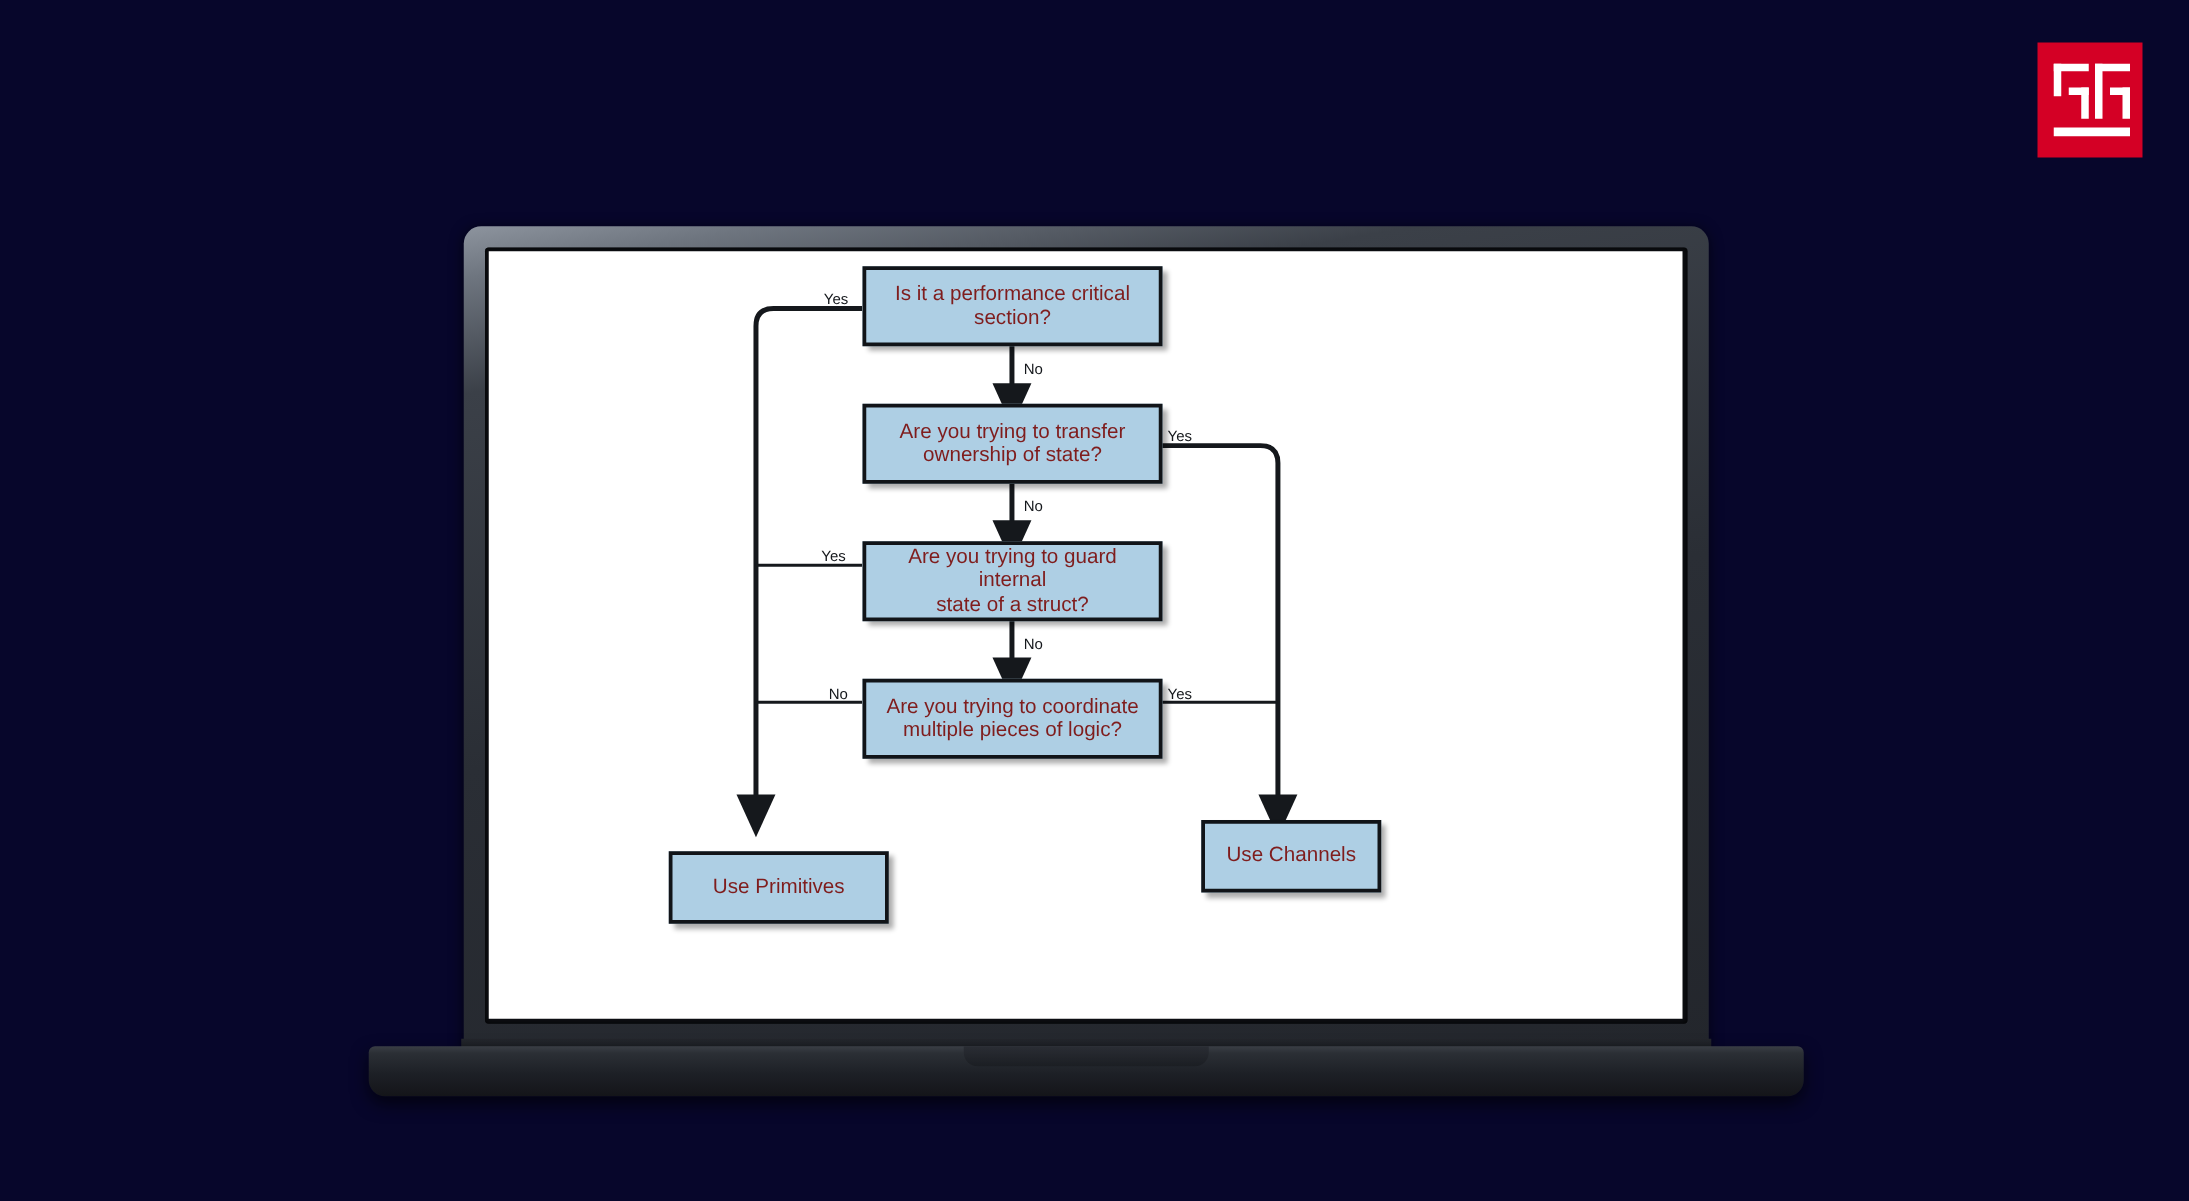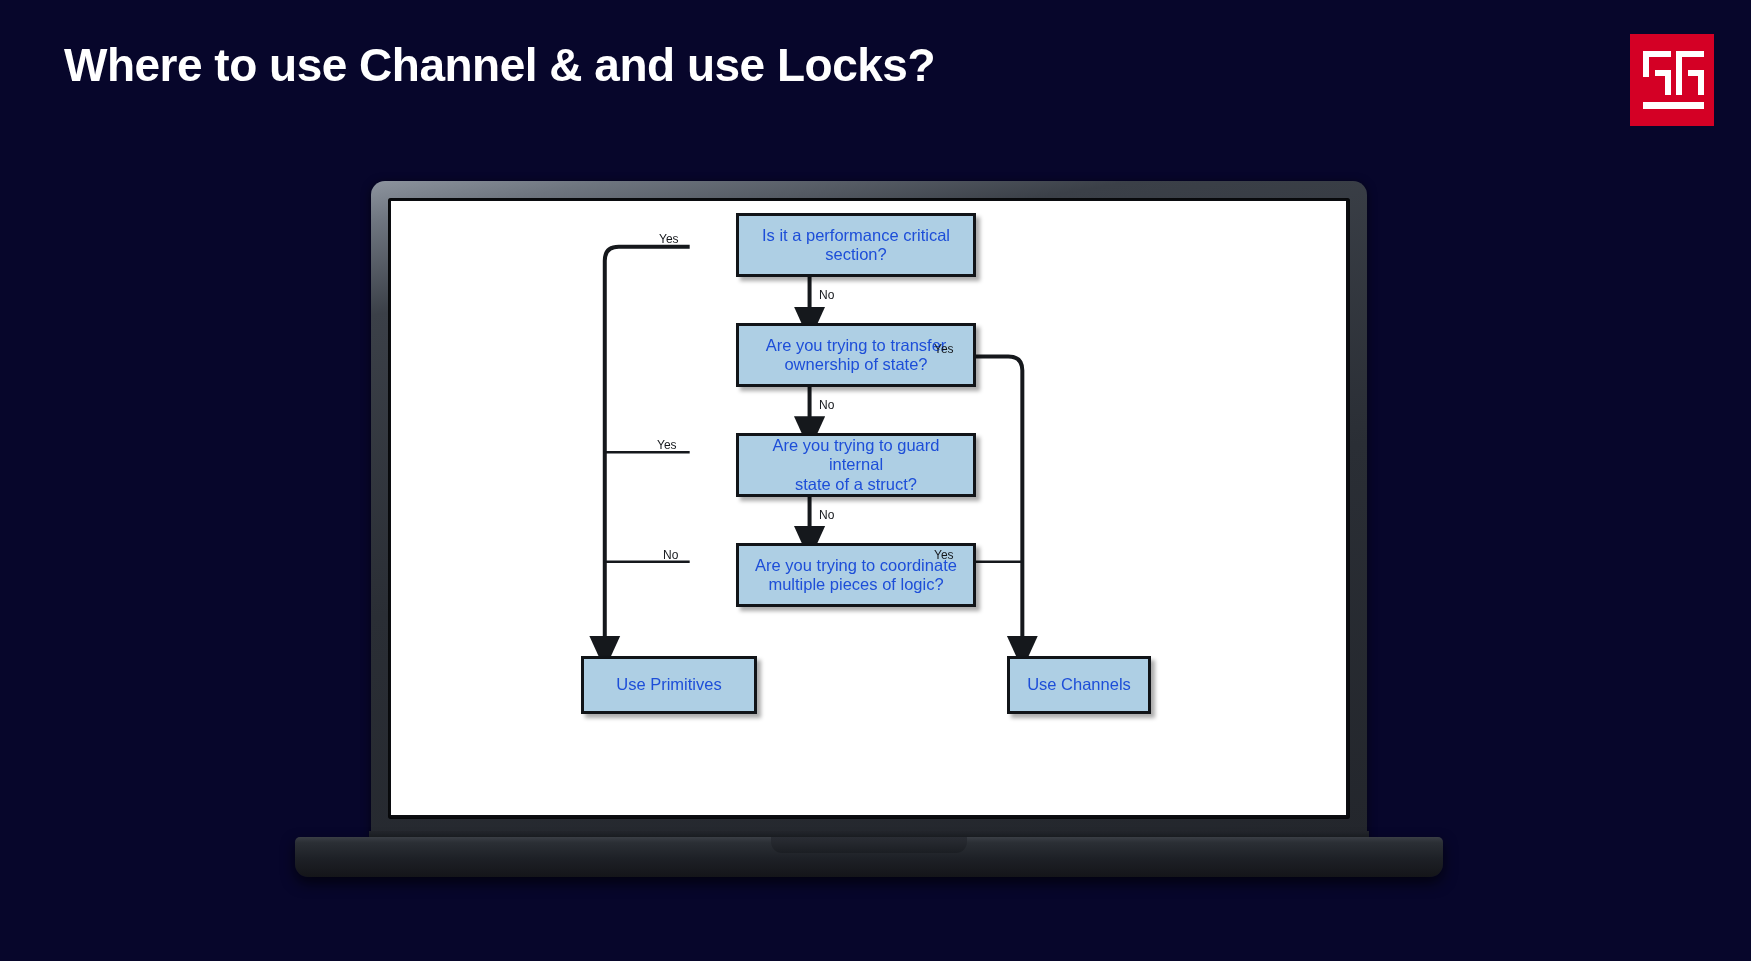--- a/index.html
+++ b/index.html
@@ -98,42 +98,40 @@
 
   .fc-box {
     position:absolute;
     background:#aecfe4;
     border:3px solid #111418;
     box-shadow:4px 4px 4px rgba(0,0,0,.33);
     display:flex;
     align-items:center;
     justify-content:center;
     text-align:center;
-    color:#1d4ed8;
+    color:#7f1d1d;
     font-size:16.5px;
     line-height:1.18;
     padding:4px 8px;
-    margin-left:46px;
   }
   .fc-box span { display:block; white-space:pre-line; }
 
   .edge-label {
     position:absolute;
     font-size:12px;
     color:#15181c;
     line-height:1;
     white-space:nowrap;
   }
 </style>
 </head>
 <body>
 
 <div id="stage">
 
-  <h1 id="slide-title">Where to use Channel &amp; and use Locks?</h1>
 
   <div id="brand-logo">
     <svg width="84" height="92" viewBox="0 0 84 92">
       <g fill="#ffffff">
 
         <rect x="13" y="17" width="28" height="6"></rect>
         <rect x="13" y="17" width="6" height="26"></rect>
         <rect x="25" y="36" width="16" height="6"></rect>
         <rect x="35" y="36" width="6" height="25"></rect>
 
@@ -194,21 +192,21 @@
               <span>Are you trying to coordinate
 multiple pieces of logic?</span>
             </div>
 
             <div class="fc-box" style="left:299px; top:232px; width:240px; height:64px;">
               <span>Are you trying to guard internal
 state of a struct?</span>
             </div>
 
             
-            <div class="fc-box" style="left:144px; top:455px; width:176px; height:58px;">
+            <div class="fc-box" style="left:144px; top:480px; width:176px; height:58px;">
               <span>Use Primitives</span>
             </div>
 
             <div class="fc-box" style="left:570px; top:455px; width:144px; height:58px;">
               <span>Use Channels</span>
             </div>
 
             
             <div class="edge-label" style="left:268px; top:32px;">Yes</div>
             <div class="edge-label" style="left:428px; top:88px;">No</div>

